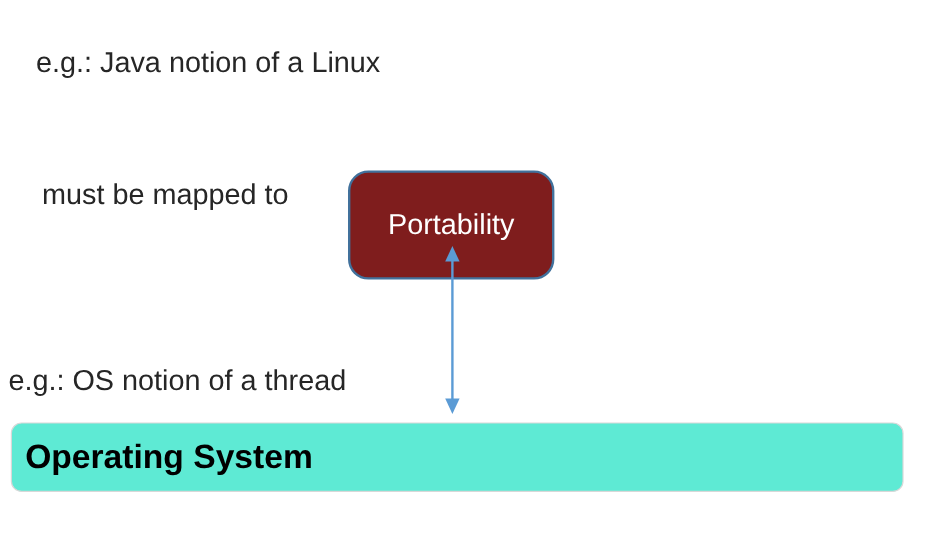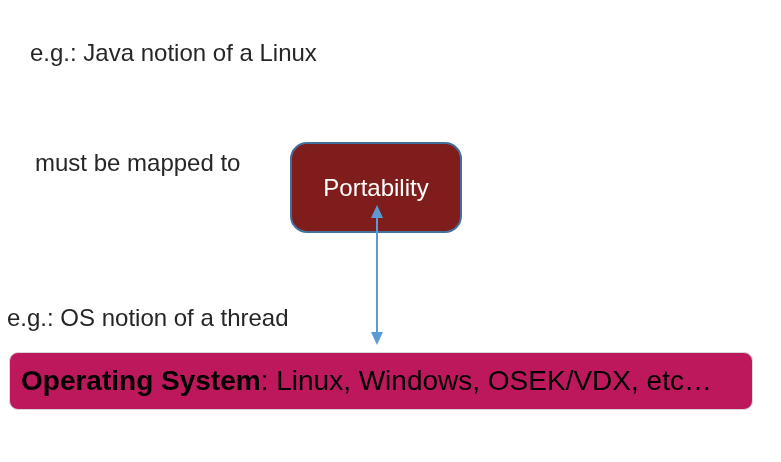--- a/index.html
+++ b/index.html
@@ -45,21 +45,21 @@
     position: absolute;
     left: 365px; top: 204px;
     width: 24px; height: 142px;
   }
 
   .os-box {
     position: absolute;
     left: 9px; top: 352px;
     width: 744px; height: 58px;
     box-sizing: border-box;
-    background: #be185d;
+    background: #5eead4;
     border: 1px solid #D8D8D8;
     border-radius: 9px;
     display: flex;
     align-items: center;
     padding-left: 11px;
     font-size: 28px;
     color: #000000;
     white-space: nowrap;
   }
   .os-bold { font-weight: bold; }
@@ -80,16 +80,15 @@
   <svg class="arrow-svg" viewBox="0 0 24 142">
     <line x1="12" y1="12" x2="12" y2="130" stroke-width="2" stroke="#5B9BD5"></line>
     <polygon points="12,1 6,14 18,14" fill="#5B9BD5"></polygon>
     <polygon points="12,141 6,128 18,128" fill="#5B9BD5"></polygon>
   </svg>
 
   <div class="label label-os">e.g.: OS notion of a thread</div>
 
   <div class="os-box">
       <span class="os-bold">Operating System</span>
-      <span>: Linux, Windows, OSEK/VDX, etc…</span>
     </div>
 
 </div>
 
 </body></html>

